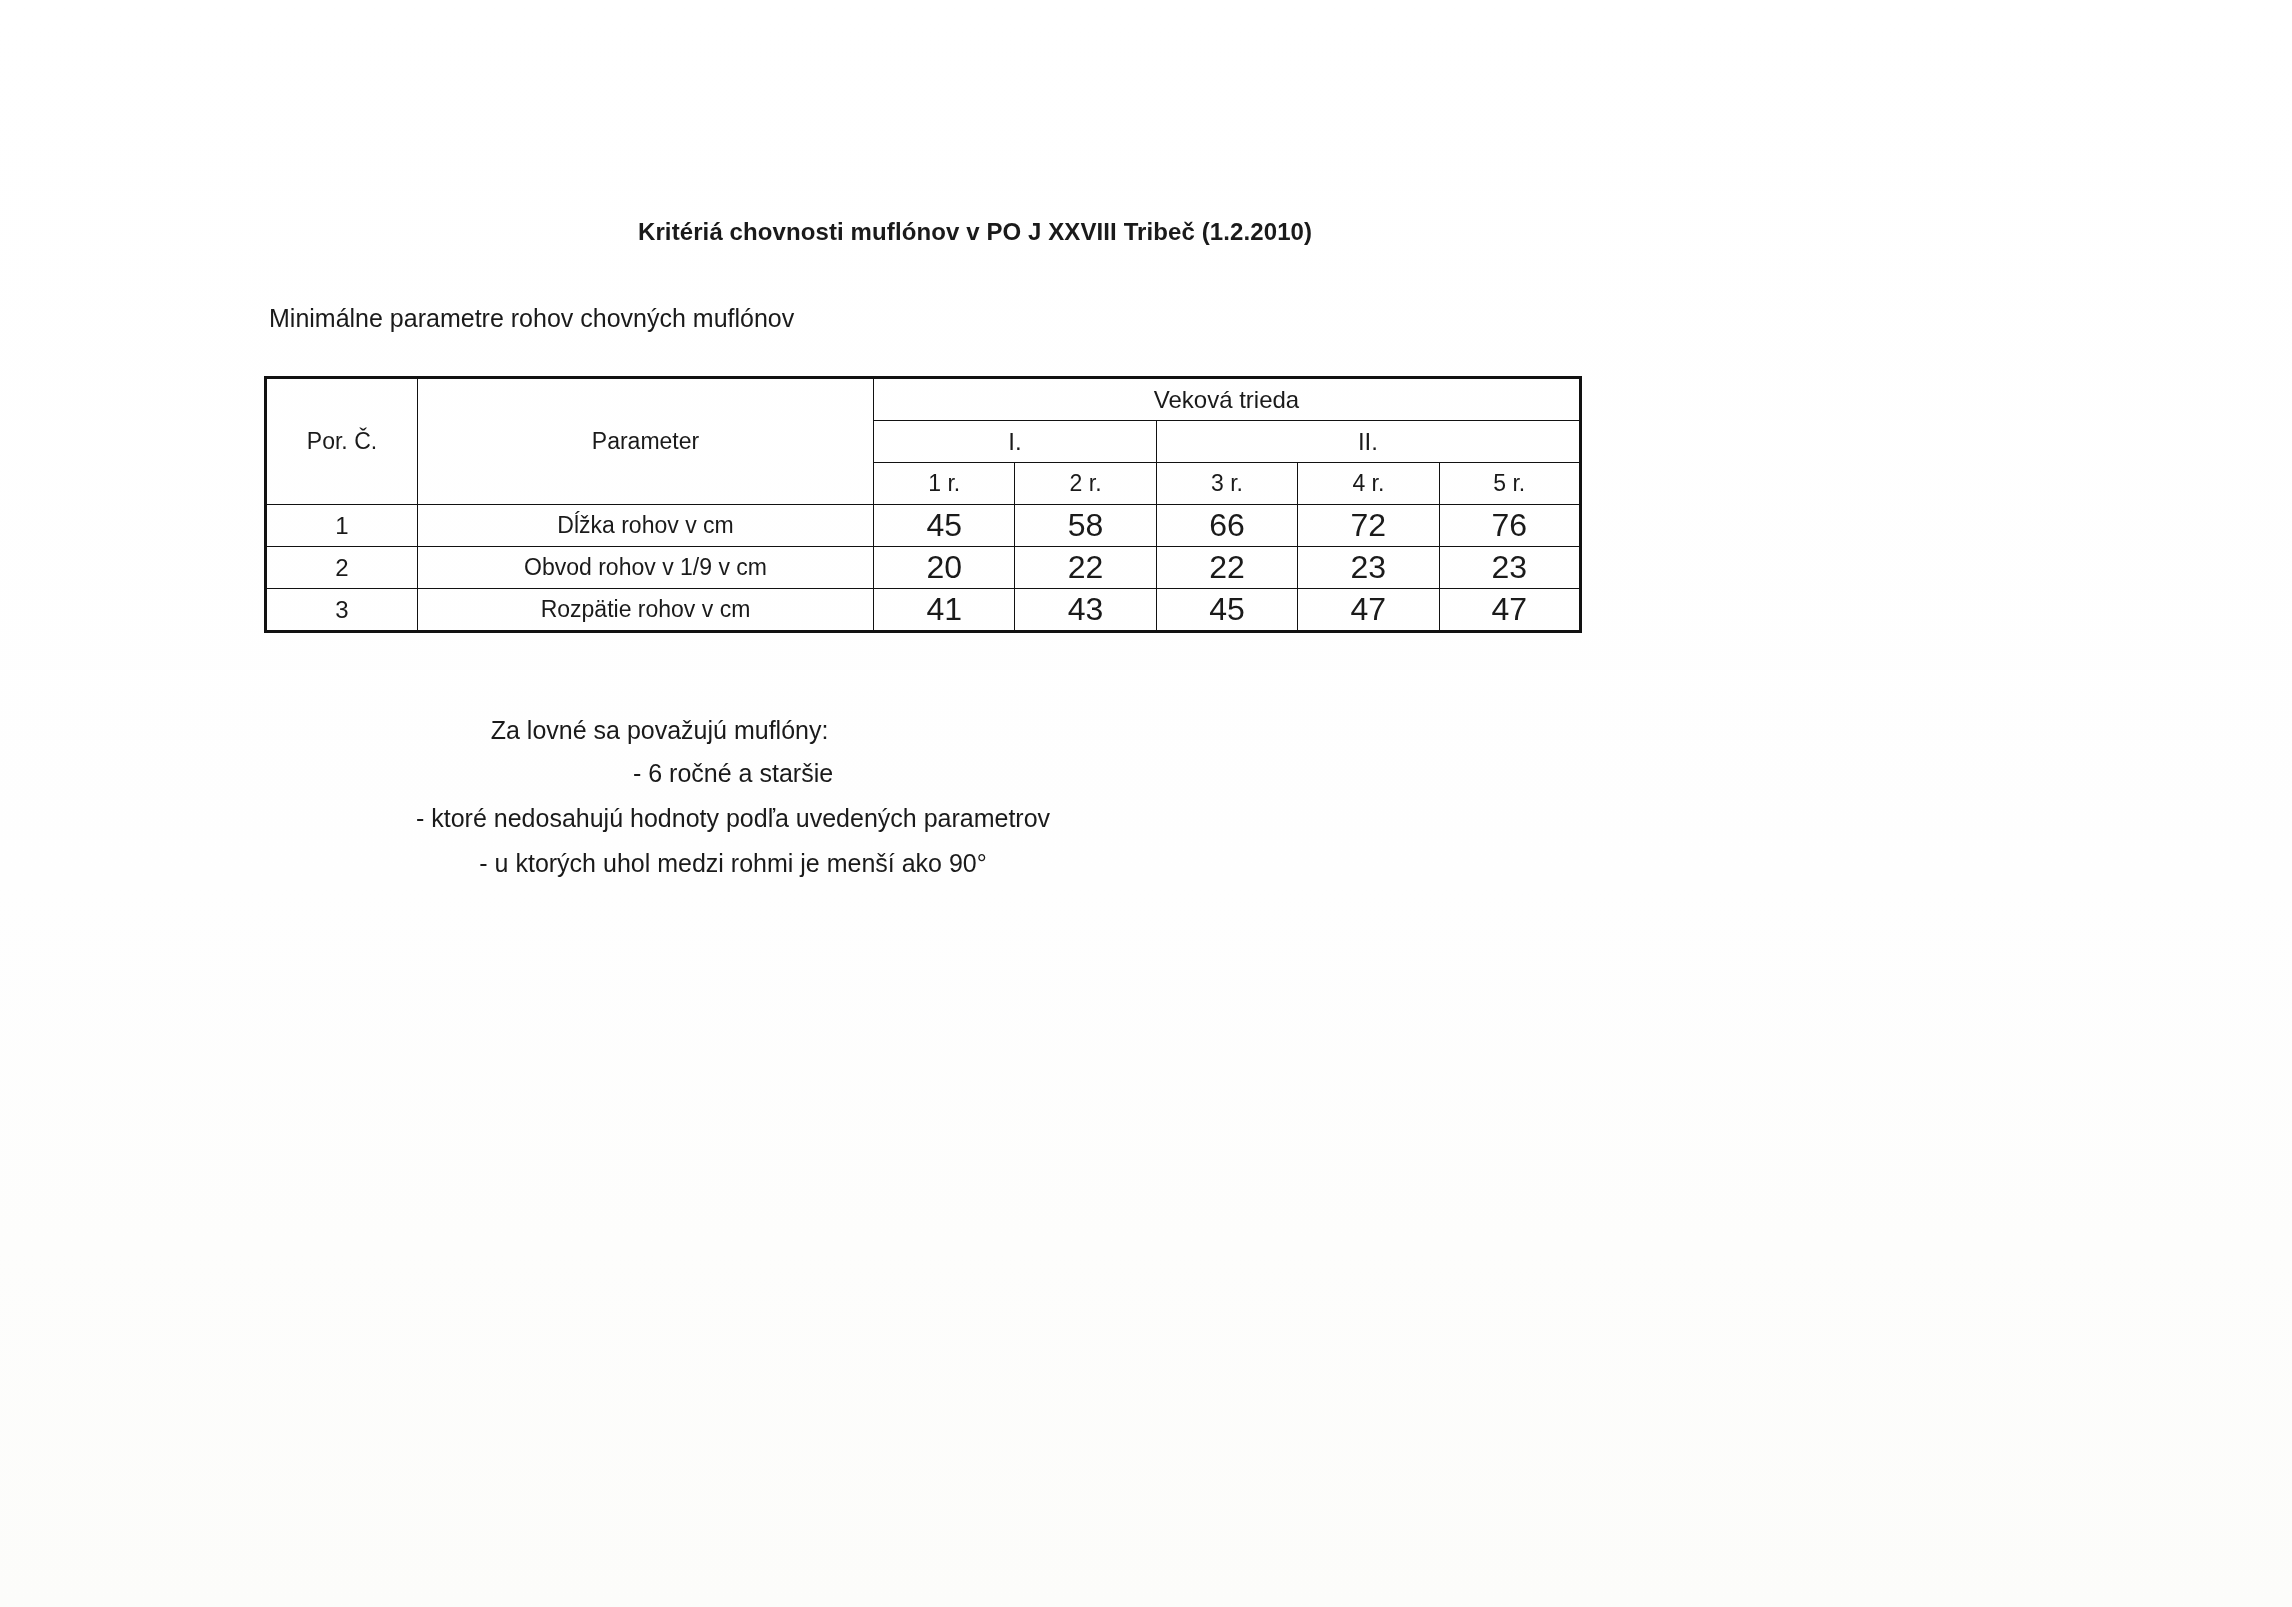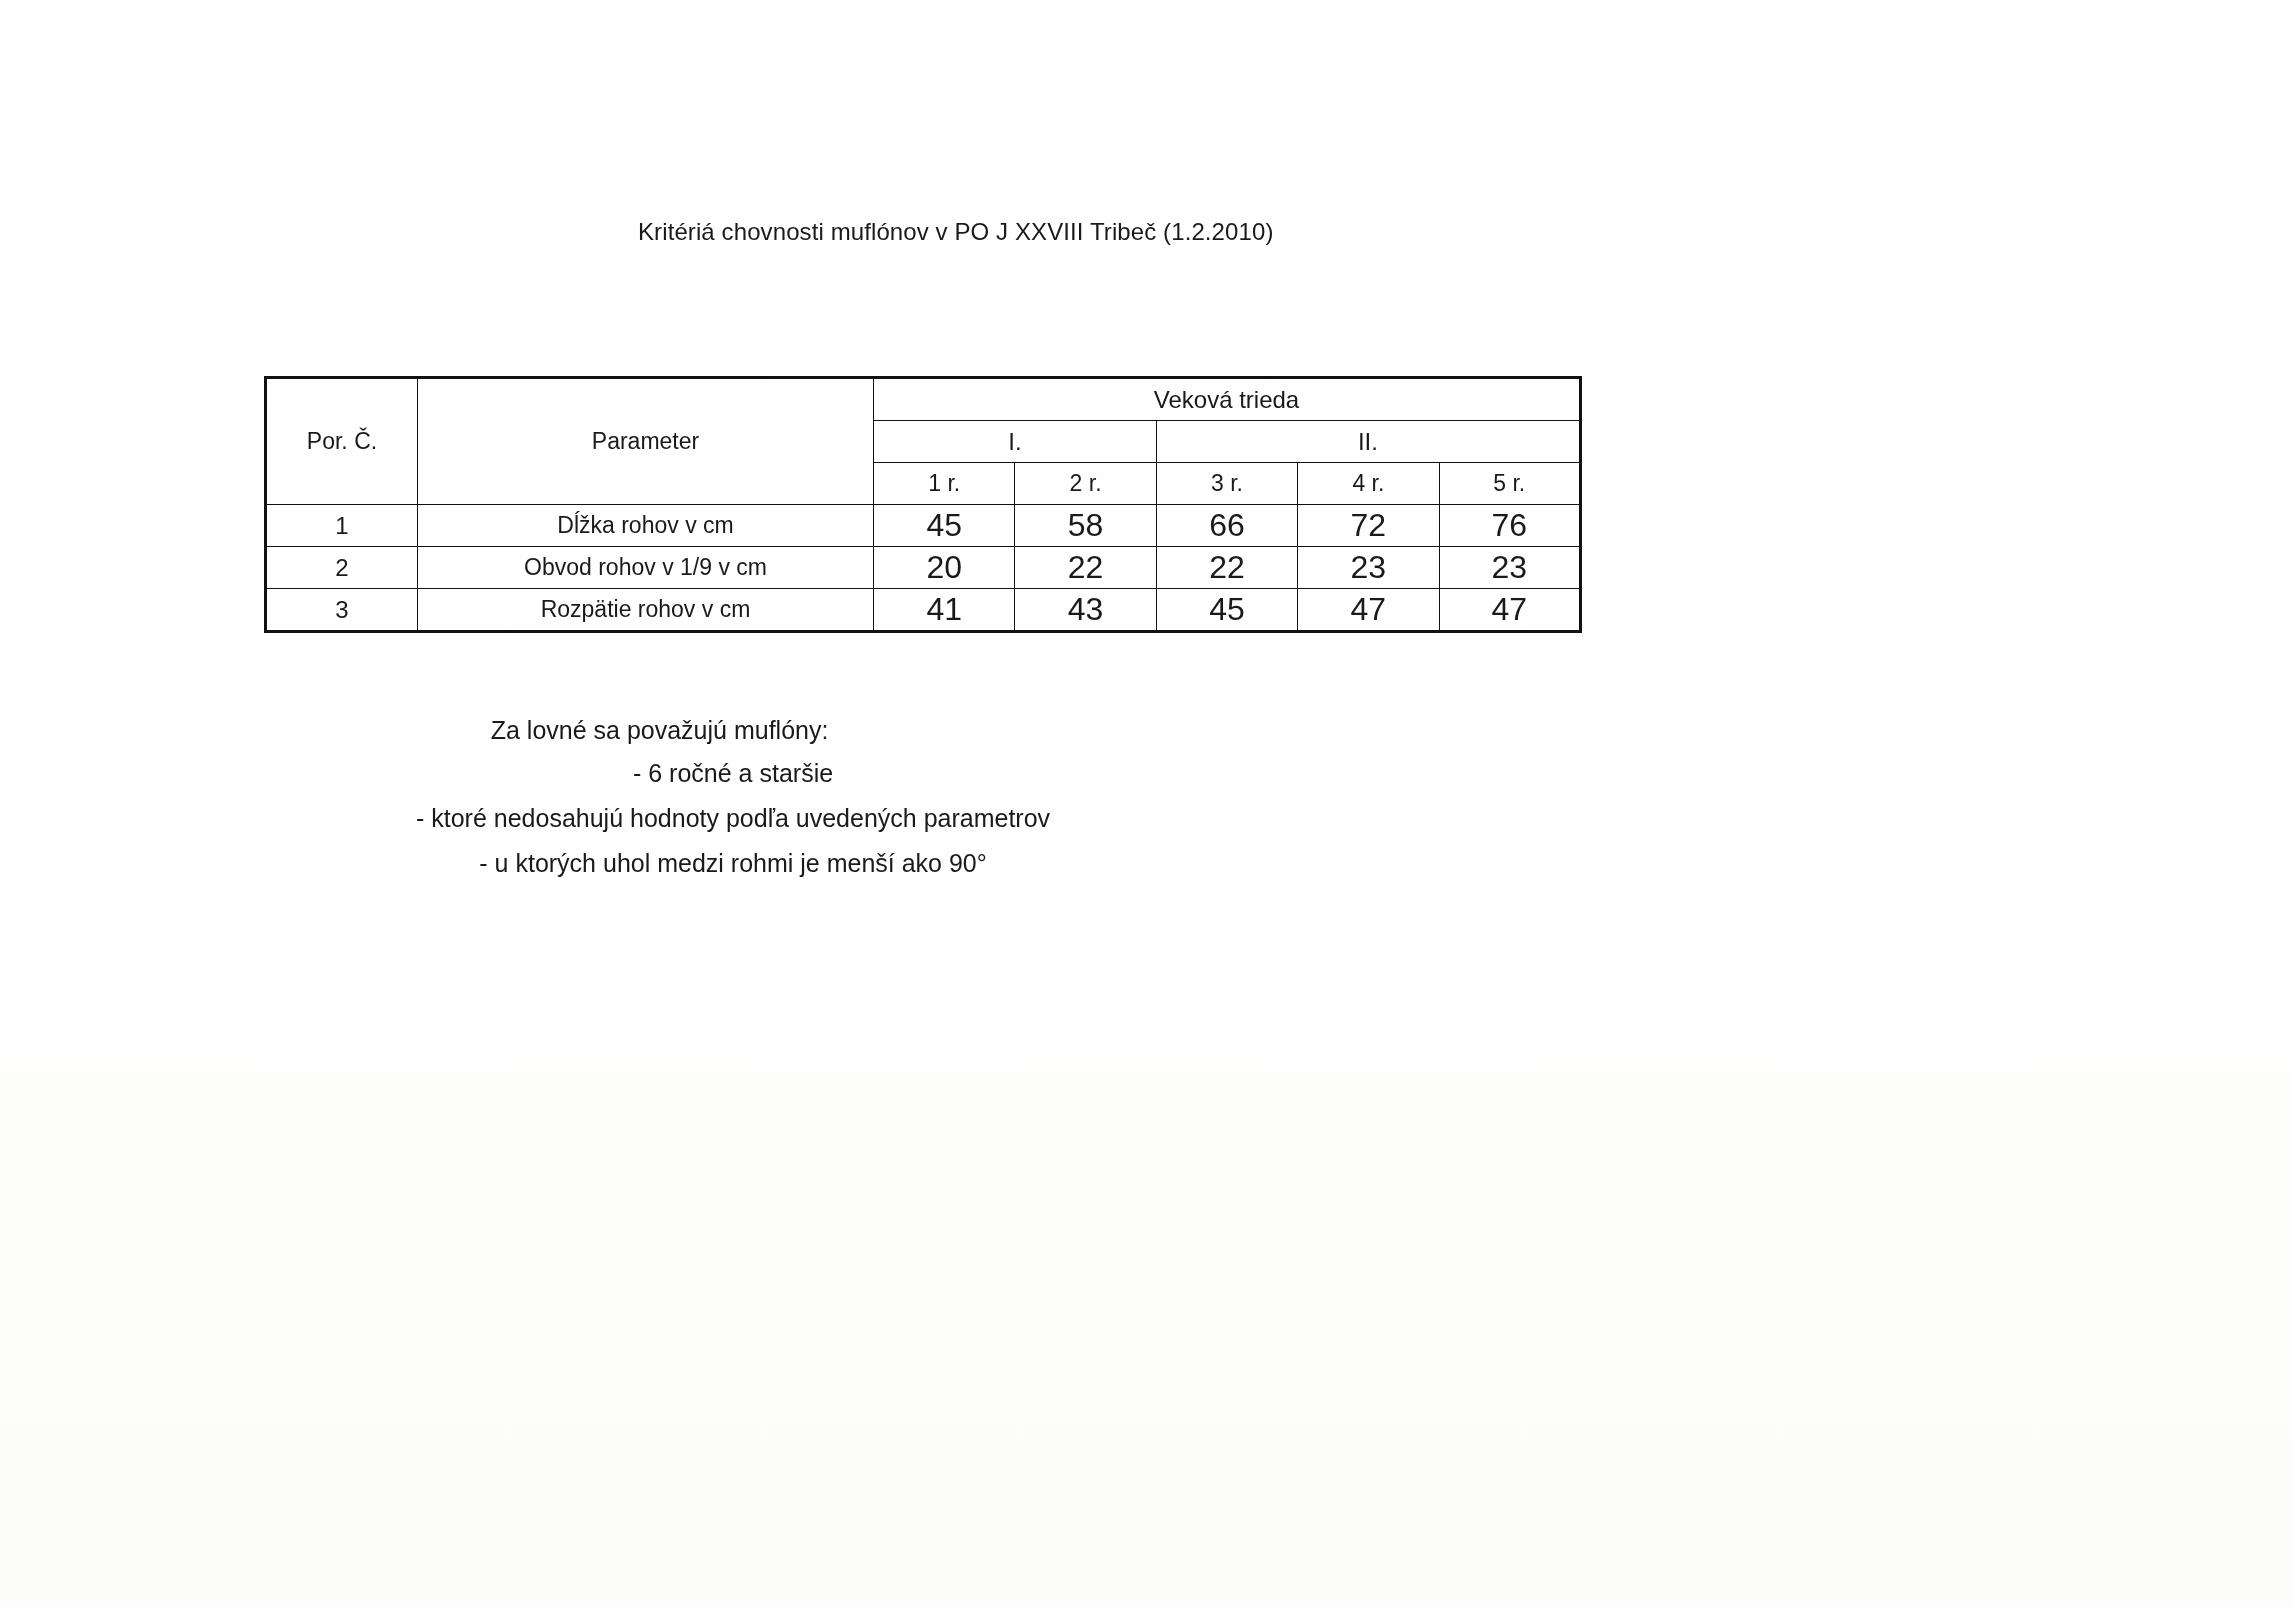--- a/index.html
+++ b/index.html
@@ -27,21 +27,21 @@
     inset: 0;
     background: linear-gradient(180deg, #ffffff 0%, #fefefe 55%, #fcfcfa 100%);
     pointer-events: none;
   }
 
   .doc-title {
     position: absolute;
     left: 638px;
     top: 218px;
     font-size: 24px;
-    font-weight: 400;
+    font-weight: 700;
     letter-spacing: 0.1px;
     white-space: nowrap;
   }
 
   .subtitle {
     position: absolute;
     left: 269px;
     top: 304px;
     font-size: 25px;
     font-weight: 400;
@@ -125,20 +125,21 @@
     font-size: 25px;
   }
 </style>
 </head>
 <body>
 
 <div class="page">
 
   <div class="doc-title">Kritériá chovnosti muflónov v PO J XXVIII Tribeč (1.2.2010)</div>
 
+  <div class="subtitle">Minimálne parametre rohov chovných muflónov</div>
 
   <div class="table-wrap">
     <table class="params">
       <thead>
         <tr>
           <th class="hdr-porc" rowspan="3">Por. Č.</th>
           <th class="hdr-param" rowspan="3">Parameter</th>
           <th class="vekova" colspan="5">Veková trieda</th>
         </tr>
         <tr>

